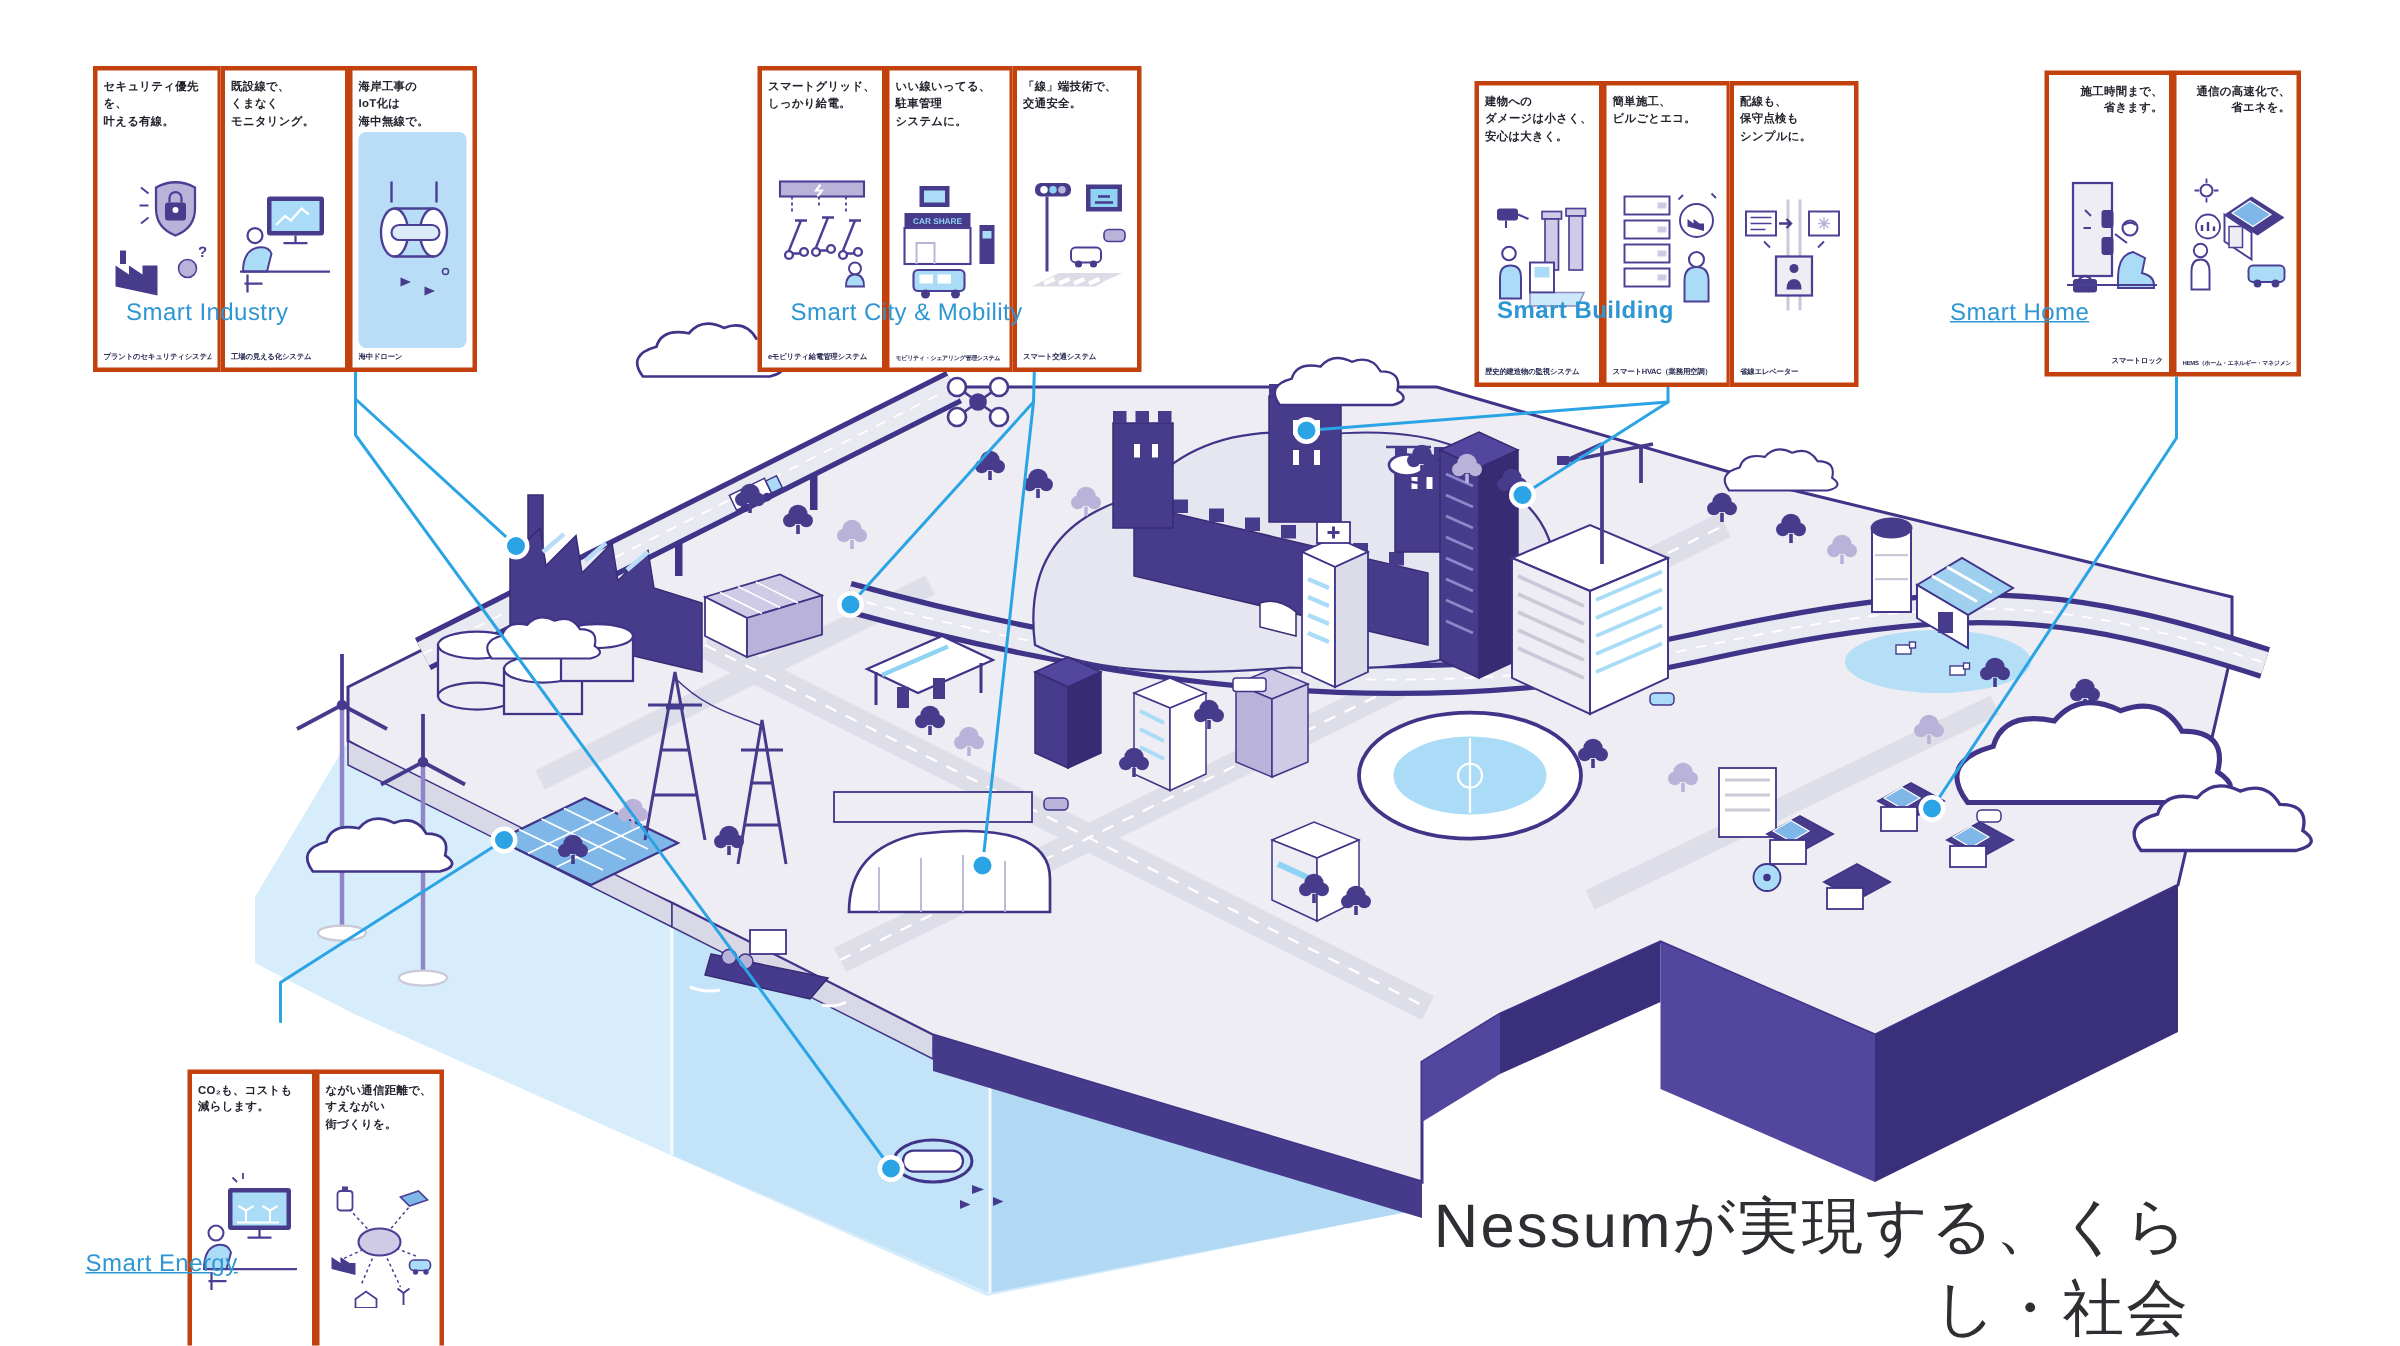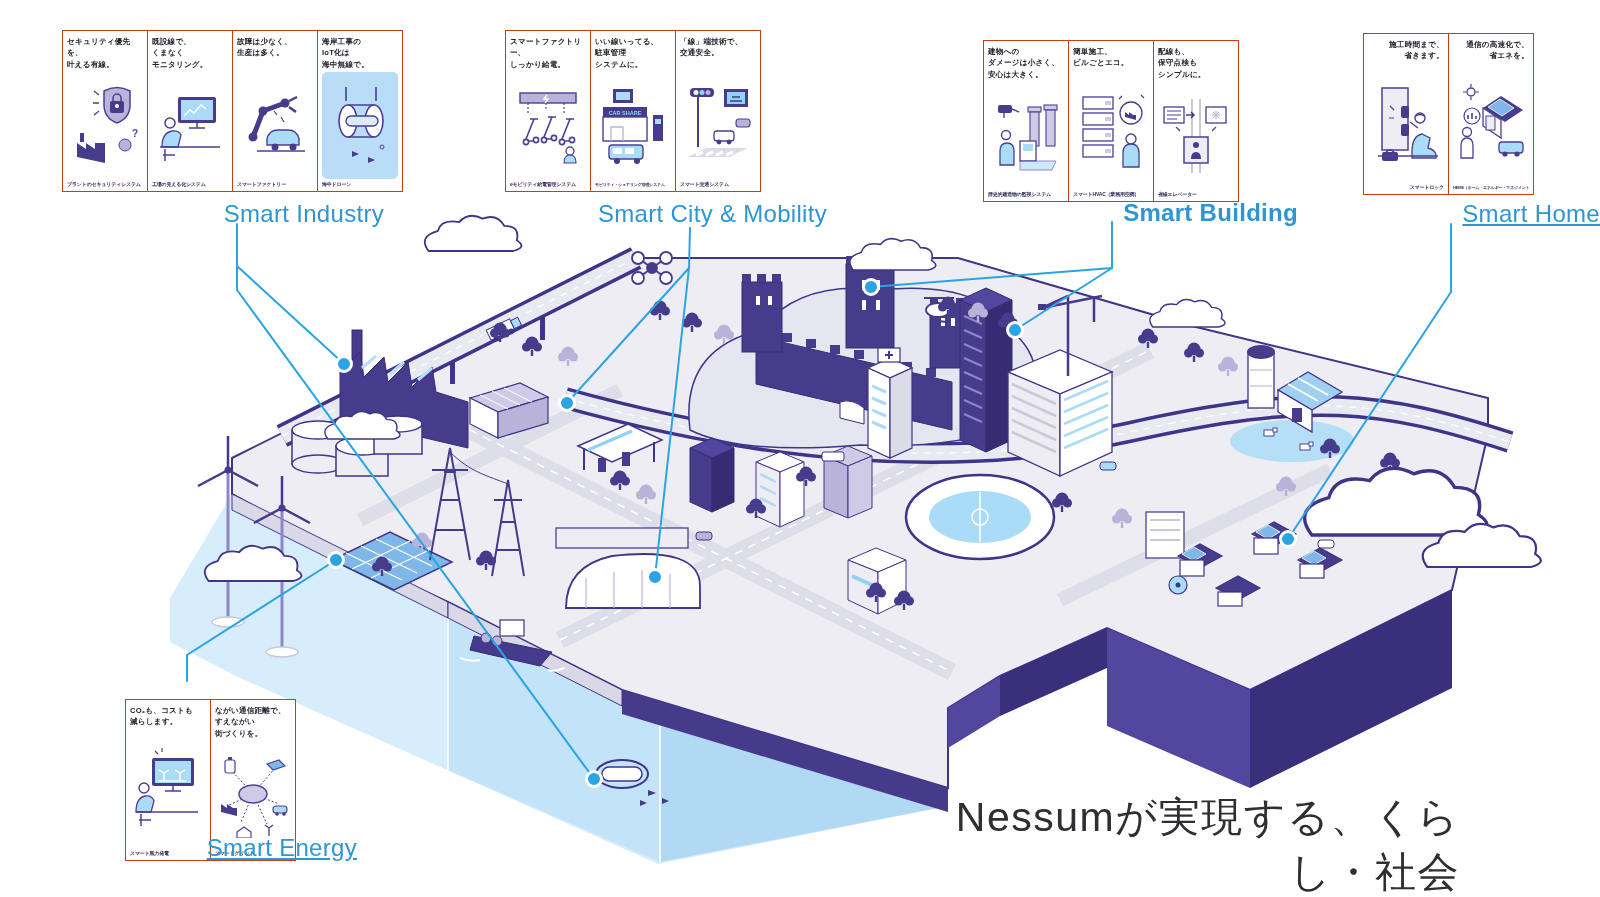--- a/index.html
+++ b/index.html
@@ -1,28 +1,28 @@
 <!DOCTYPE html>
 <html><head>
 <meta charset="utf-8">
 <style>
   html,body{margin:0;padding:0;}
   body{width:1600px;height:897px;position:relative;background:#ffffff;overflow:hidden;
        font-family:"Liberation Sans","DejaVu Sans",sans-serif;}
   .scene{position:absolute;left:0;top:0;width:1600px;height:897px;}
   .group{position:absolute;display:flex;}
-  .card{width:86px;height:162px;background:#fff;border:1px solid #c2410c;box-sizing:border-box;
-        padding:5px 4px 4px;display:flex;flex-direction:column;margin-right:-1px;}
+  .card{width:86px;height:204px;background:#fff;border:3px solid #c2410c;box-sizing:border-box;
+        padding:5px 4px 4px;display:flex;flex-direction:column;margin-right:-1px;margin-top:14px;}
   .headline{font-size:7.6px;font-weight:bold;color:#23232e;line-height:1.5;white-space:pre-line;letter-spacing:.2px;}
   .art{flex:1;display:flex;align-items:center;justify-content:center;margin:2px 0;}
   .art svg{display:block;}
   .art-blue{background:#b9ddf6;border-radius:5px;}
   .caption{font-size:5px;font-weight:bold;color:#2c2c54;letter-spacing:-.2px;white-space:nowrap;overflow:hidden;}
   .caption-xs{font-size:4px;}
-  .group-label{position:absolute;width:300px;text-align:right;font-size:24px;color:#2d96d3;letter-spacing:.3px;}
+  .group-label{position:absolute;width:300px;text-align:left;font-size:16px;color:#2d96d3;letter-spacing:.3px;}
   .main-title{position:absolute;left:900px;top:790px;width:560px;text-align:right;
               font-size:41px;font-weight:300;color:#2e2e33;letter-spacing:1.5px;}
 </style>
 </head>
 <body>
 
 <svg class="scene" viewBox="0 0 1600 897">
   <defs>
     <g id="t1">
         <circle cx="0" cy="-3" r="6.5"></circle>
@@ -412,39 +412,20 @@
         <path d="M30,33 l6,-6 4,3 7,-8 5,4" fill="none" stroke="#fff" stroke-width="1.5"></path>
         <path d="M43,40 v5 M35,45 h16" stroke="#4a3f94" stroke-width="1.5"></path>
         <circle cx="16" cy="40" r="5" fill="#fff" stroke="#4a3f94" stroke-width="1.5"></circle>
         <path d="M8,64 q0,-14 10,-16 q7,-1 9,4 l-3,12 z" fill="#aadcf7" stroke="#4a3f94" stroke-width="1.3"></path>
         <path d="M6,64 h60 M11,66 v12 M21,72 h-12" stroke="#4a3f94" stroke-width="1.5" fill="none"></path>
       </svg>
     </div>
     <div class="caption">工場の見える化システム</div>
   </div>
   <div class="card">
-    <div class="headline">故障は少なく、
-生産は多く。</div>
-    <div class="art">
-      <svg width="72" height="86" viewBox="0 0 72 86">
-        <path d="M14,60 L24,34 L46,26" fill="none" stroke="#473c8c" stroke-width="5" stroke-linejoin="round" stroke-linecap="round"></path>
-        <circle cx="14" cy="60" r="4.5" fill="#473c8c"></circle>
-          <circle cx="24" cy="34" r="4.5" fill="#473c8c"></circle>
-          <circle cx="46" cy="26" r="4.5" fill="#473c8c"></circle>
-        <path d="M50,30 l7,5 M50,24 l8,-4" stroke="#473c8c" stroke-width="2.5" fill="none"></path>
-        <path d="M38,38 l-3,-4 M42,40 l3,5" stroke="#4a3f94" stroke-width="1.2"></path>
-        <path d="M28,62 q2,-9 11,-9 h10 q9,0 11,9 v6 h-32 z" fill="#aadcf7" stroke="#4a3f94" stroke-width="1.4"></path>
-        <circle cx="36" cy="70" r="3.5" fill="#473c8c"></circle>
-          <circle cx="54" cy="70" r="3.5" fill="#473c8c"></circle>
-        <path d="M18,74 h48" stroke="#4a3f94" stroke-width="1.5"></path>
-      </svg>
-    </div>
-    <div class="caption">スマートファクトリー</div>
-  </div>
-  <div class="card">
     <div class="headline">海岸工事の
 IoT化は
 海中無線で。</div>
     <div class="art art-blue">
       <svg width="72" height="86" viewBox="0 0 72 86">
         <path d="M22,4 v14 M52,4 v14" stroke="#4a3f94" stroke-width="1.6"></path>
         <ellipse cx="24" cy="38" rx="9" ry="16" fill="#fff" stroke="#4a3f94" stroke-width="1.6"></ellipse>
         <ellipse cx="50" cy="38" rx="9" ry="16" fill="#fff" stroke="#4a3f94" stroke-width="1.6"></ellipse>
         <path d="M24,22 H50 M24,54 H50" stroke="#4a3f94" stroke-width="1.6"></path>
         <rect x="22" y="33" width="32" height="10" rx="5" fill="#dcebfa" stroke="#4a3f94" stroke-width="1.4"></rect>
@@ -452,21 +433,21 @@
         <circle cx="58" cy="64" r="2" fill="none" stroke="#4a3f94"></circle>
       </svg>
     </div>
     <div class="caption">海中ドローン</div>
   </div>
 </div>
 <div class="group-label" style="left:84px;top:200px;">Smart Industry</div>
 
 <div class="group" style="left:505px;top:30px;">
   <div class="card">
-    <div class="headline">スマートファクトリー、
+    <div class="headline">スマートグリッド、
 しっかり給電。</div>
     <div class="art">
       <svg width="72" height="86" viewBox="0 0 72 86">
         <rect x="8" y="10" width="56" height="10" fill="#b9b3d9" stroke="#4a3f94" stroke-width="1.4"></rect>
         <path d="M35,12 l-3,4 h4 l-3,4" fill="none" stroke="#fff" stroke-width="1.4"></path>
         <path d="M16,20 v10 M34,20 v8 M52,20 v10" stroke="#4a3f94" stroke-width="1.2" stroke-dasharray="2 2"></path>
         <g stroke="#4a3f94" stroke-width="1.6" fill="#fff">
           <path d="M14,56 l8,-20 m-4,0 h8 M12,58 h12" fill="none"></path>
             <circle cx="14" cy="59" r="2.6"></circle>
             <circle cx="24" cy="57" r="2.6"></circle>

